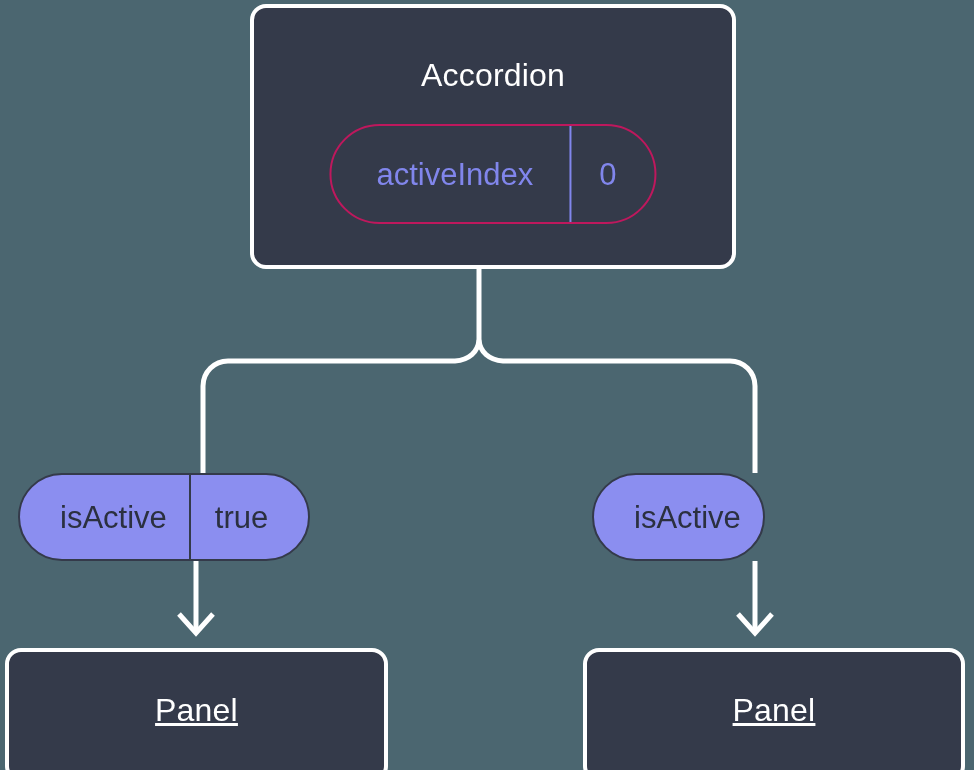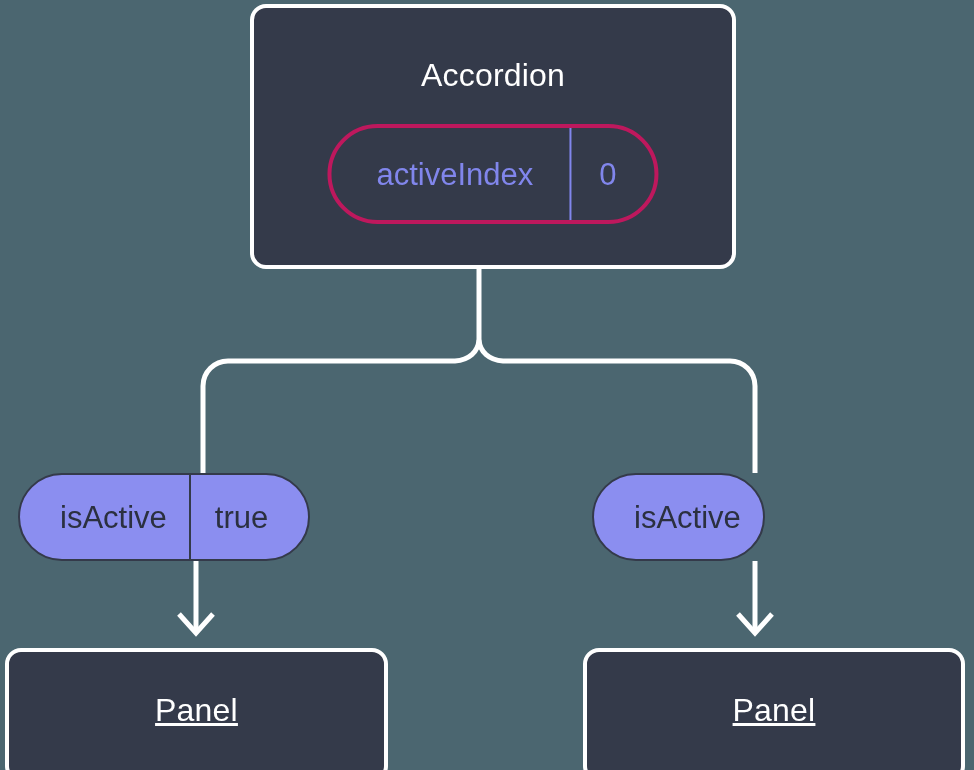--- a/index.html
+++ b/index.html
@@ -65,21 +65,21 @@
   }
 
   
   .pill-outline {
     position: absolute;
     left: 50%;
     transform: translateX(-50%);
     top: 116px;
     box-sizing: border-box;
     height: 100px;
-    border: 4px solid #be185d;
+    border: 2px solid #be185d;
     border-radius: 50px;
     display: flex;
     align-items: stretch;
     overflow: hidden;
     gap: 8px;
   }
   .pill-outline .pill-key,
   .pill-outline .pill-val {
     display: flex;
     align-items: center;

